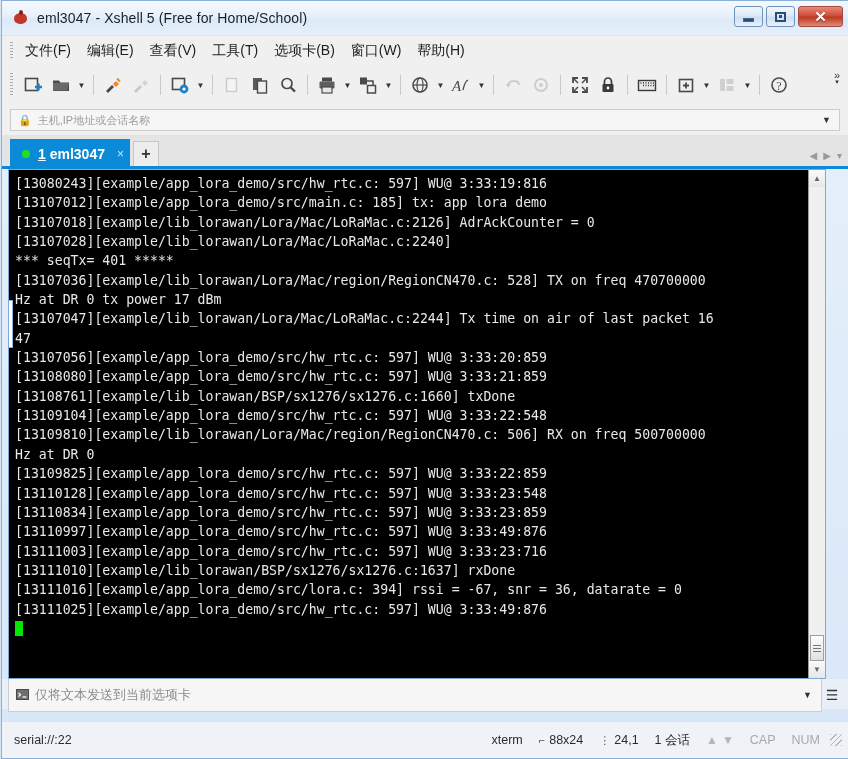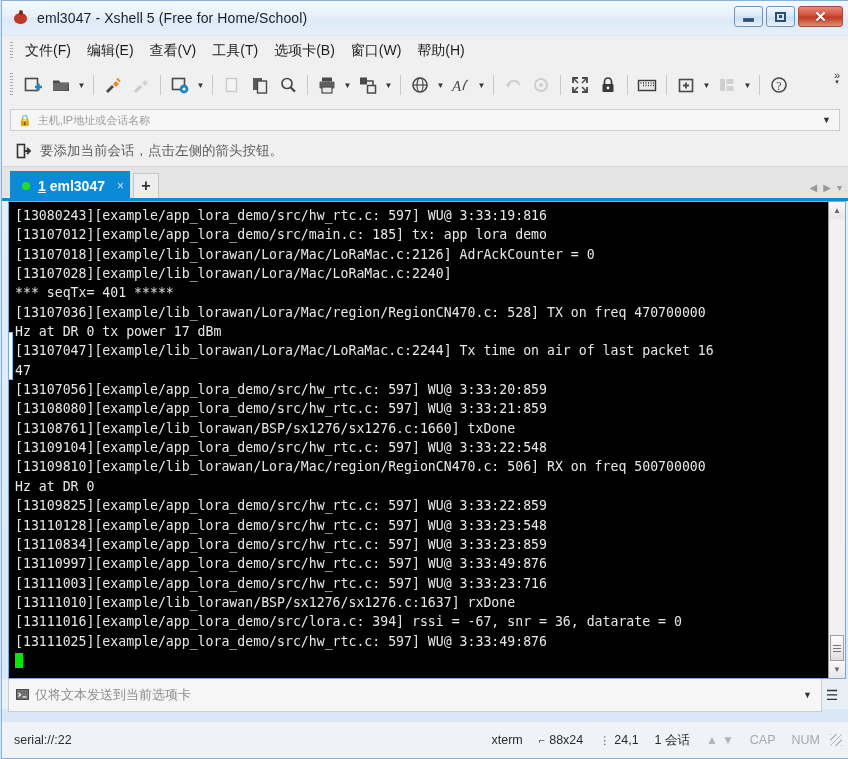--- a/index.html
+++ b/index.html
@@ -191,21 +191,21 @@
   }
   #tab-nav { position:absolute; right: 6px; bottom: 8px; display:flex; align-items:center; gap:6px;}
   .tnav { font-size: 10px; color:#9a9a9a; }
   #tabbar-underline { position:absolute; left:0; right:0; bottom:0; height:3px; background:#0a8ad7;}
 
   
   #term-wrap {
     flex: 1;
     position: relative;
     background: #000;
-    margin: 0 2px 0 6px;
+    margin: 0 22px 0 6px;
     border: 1px solid #7fa8d4;
     display: flex;
     overflow: hidden;
   }
   #term {
     flex: 1;
     background: #000;
     color: #e8e8e8;
     font-family: "DejaVu Sans Mono", "Liberation Mono", monospace;
     font-size: 13.2px;
@@ -507,29 +507,20 @@
   </div>
 
   <div id="addrbar">
     <div id="addr-field">
       <span id="addr-lock">🔒</span>
       <span id="addr-placeholder">主机,IP地址或会话名称</span>
       <span id="addr-caret">▼</span>
     </div>
   </div>
 
-  <div id="hintbar">
-    <span id="hint-icon">
-      <svg width="16" height="16" viewBox="0 0 16 16">
-        <rect x="1.5" y="1.5" width="7" height="13" fill="none" stroke="#333" stroke-width="1.6"></rect>
-        <path d="M8 8 h6 M11 5 l3 3 l-3 3" stroke="#333" stroke-width="1.8" fill="none"></path>
-      </svg>
-    </span>
-    <span id="hint-text">要添加当前会话，点击左侧的箭头按钮。</span>
-  </div>
 
   <div id="tabbar">
     <div id="tab-active">
       <span class="tab-dot"></span>
       <span class="tab-label"><span class="num">1</span> <span>eml3047</span></span>
       <span class="tab-close">×</span>
     </div>
     <div id="tab-add">+</div>
     <div id="tab-nav">
       <span class="tnav">◀</span>

